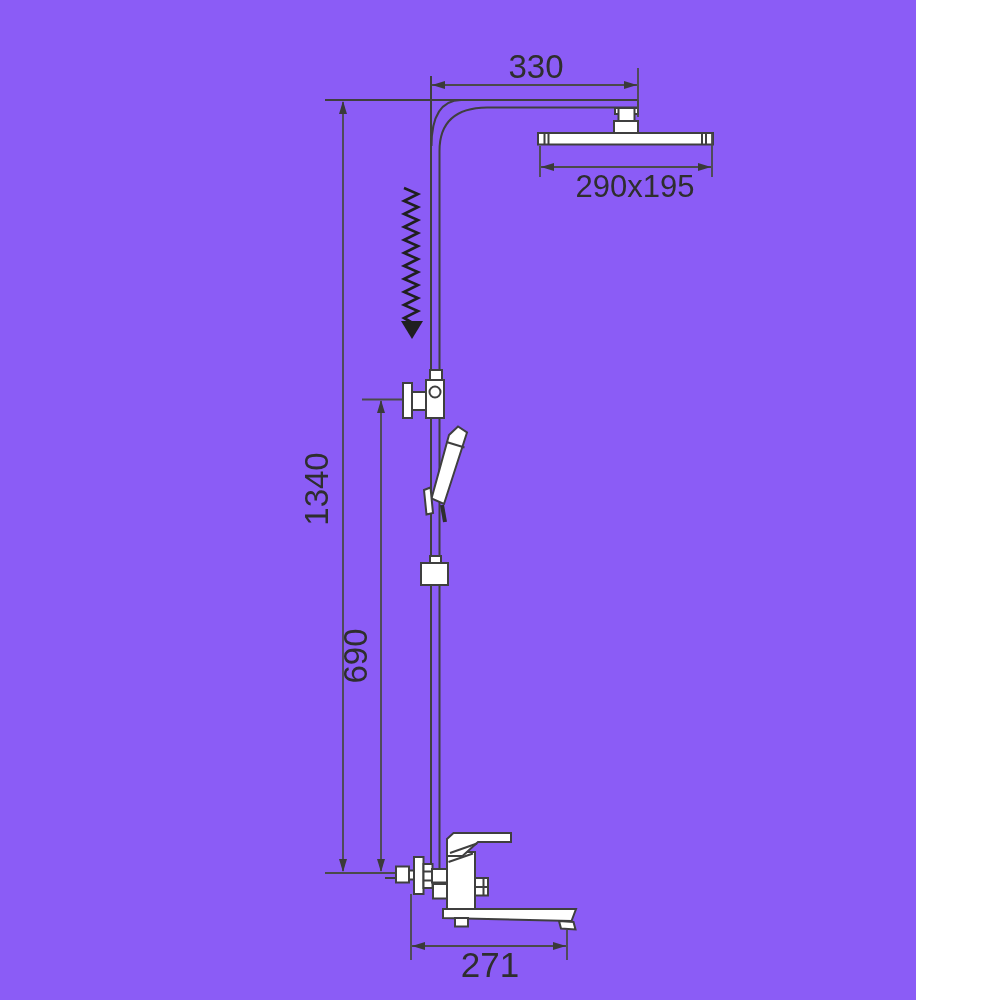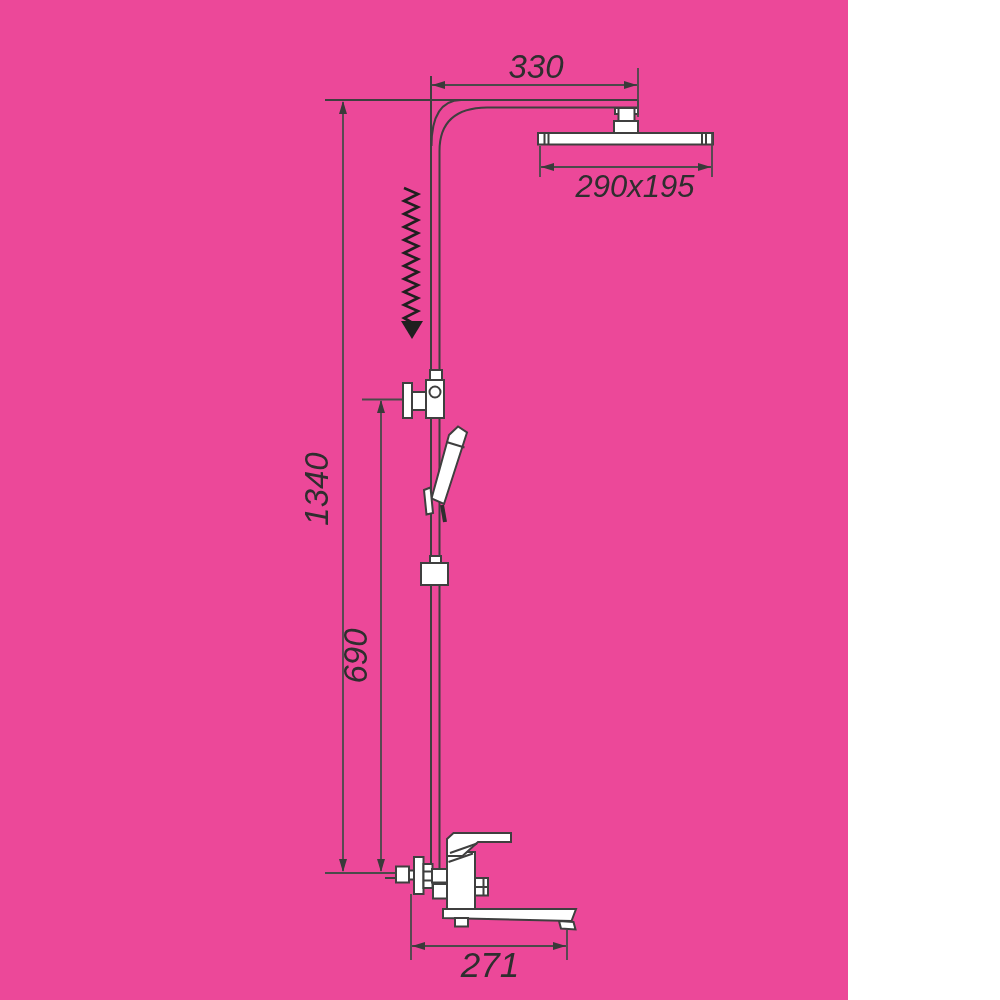--- a/index.html
+++ b/index.html
@@ -3,25 +3,24 @@
 <meta charset="utf-8">
 <style>
   html, body {
     margin: 0;
     padding: 0;
     background: #ffffff;
     font-family: "Liberation Sans", "DejaVu Sans", sans-serif;
   }
   .canvas {
     position: relative;
-    width: 848px;
+    width: 916px;
     height: 1000px;
-    background: #ec4899;
+    background: #8b5cf6;
     overflow: hidden;
-    font-style: italic;
   }
   svg { display: block; }
   .ink   { stroke: #3f3f3f; stroke-width: 2; fill: none; }
   .thin  { stroke: #4a4a4a; stroke-width: 1.8; fill: none; }
   .white { stroke: #3f3f3f; stroke-width: 2; fill: #ffffff; }
   .solid { fill: #3a3a3a; stroke: none; }
   .bold  { stroke: #1f1f1f; stroke-width: 2.6; fill: none; }
   .boldfill { fill: #1f1f1f; stroke: none; }
   text.dim {
     fill: #2e2e2e;

